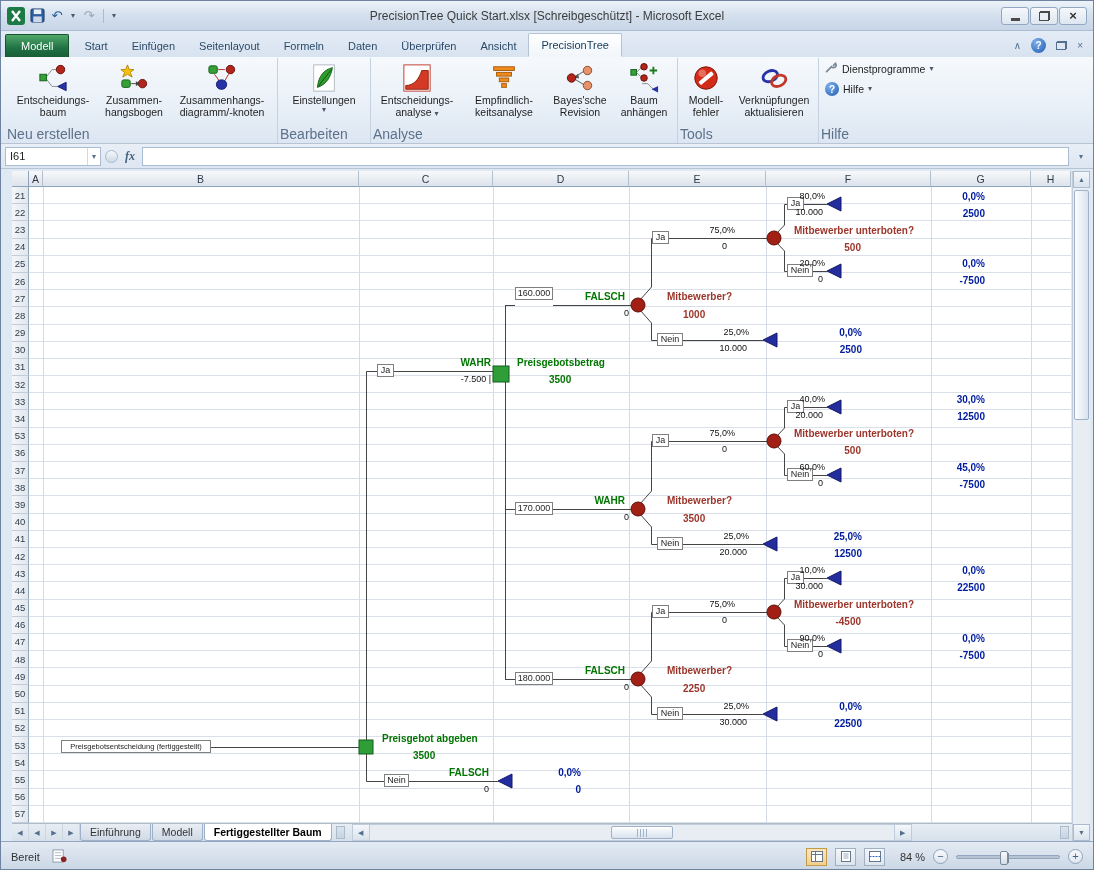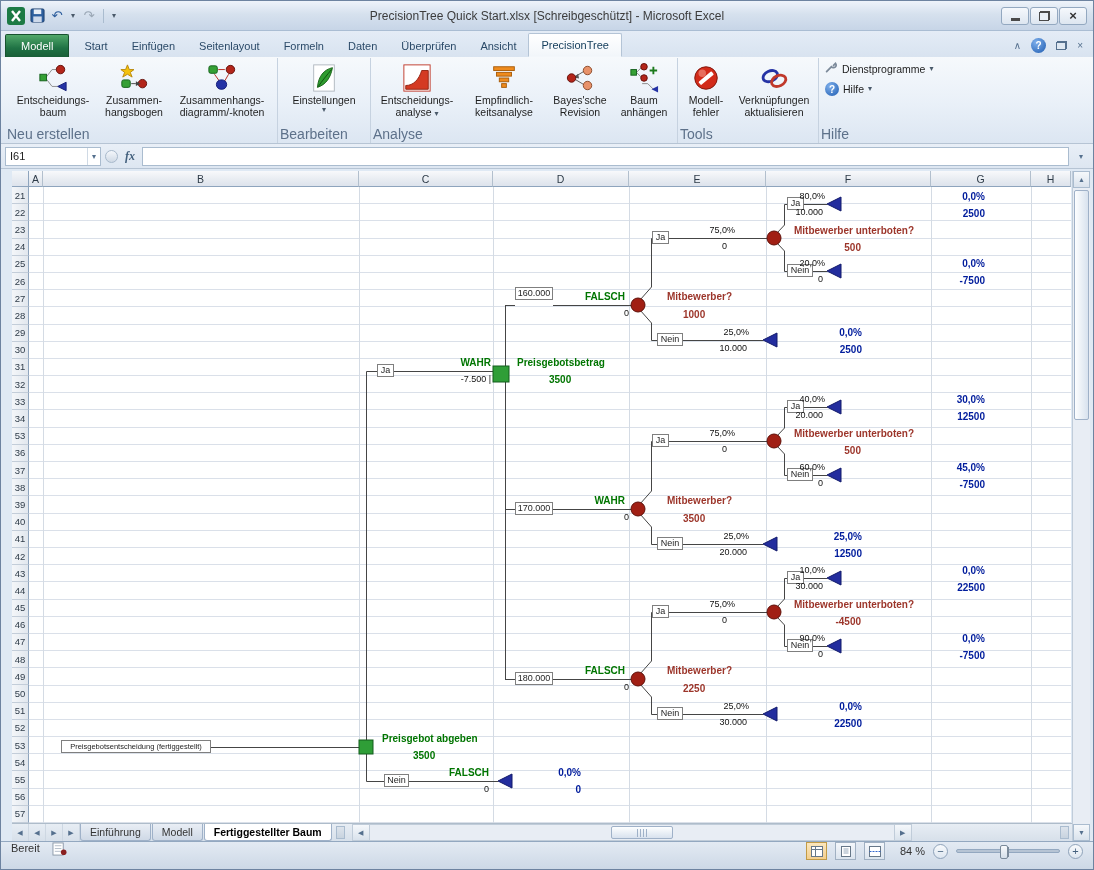--- a/index.html
+++ b/index.html
@@ -109,21 +109,21 @@
   .harrow { width:17px; display:flex; align-items:center; justify-content:center; font-size:7px; color:#55708e;
     background:linear-gradient(#f5f8fb,#d9e2ec); border-right:1px solid #c0ccd9; }
   .harrow:last-child { border-left:1px solid #c0ccd9; border-right:none; }
   .htrack { flex:1; position:relative; }
   .hthumb { position:absolute; top:1px; bottom:1px; left:46%; width:62px; border:1px solid #9fb1c8; border-radius:2px;
     background:linear-gradient(#fdfeff,#d8e2ee); display:flex; align-items:center; justify-content:center; gap:2px; }
   .grip { width:1px; height:8px; background:#9fb1c8; }
 
   
   .statusbar { position:absolute; left:0; top:840px; right:0; height:30px;
-    background:linear-gradient(#e3eaf3,#cbd7e5); border-top:1px solid #93a8c0; display:flex; align-items:flex-start; padding:0 10px; gap:12px; }
+    background:linear-gradient(#e3eaf3,#cbd7e5); border-top:1px solid #93a8c0; display:flex; align-items:center; padding:0 10px; gap:12px; }
   .mode { font-size:11px; color:#333; }
   .sb-right { margin-left:auto; display:flex; align-items:center; gap:8px; }
   .viewbtn { width:21px; height:18px; border:1px solid #a0b0c2; background:linear-gradient(#f4f7fb,#dbe4ee);
     display:flex; align-items:center; justify-content:center; }
   .viewbtn.pressed { background:linear-gradient(#fbe7bd,#f3cf8e); border-color:#c29b46; }
   .zoomlabel { font-size:11px; color:#333; min-width:32px; text-align:right; }
   .zbtn { width:15px; height:15px; border-radius:50%; border:1px solid #8fa3ba; background:linear-gradient(#f8fafc,#dde6f0);
     display:flex; align-items:center; justify-content:center; font-size:11px; color:#44617e; line-height:1; }
   .ztrack { position:relative; width:104px; height:4px; background:#b6c4d4; border:1px solid #93a8c0; border-radius:2px; }
   .ztick { position:absolute; left:50%; top:-3px; width:1px; height:10px; background:#7a8a9a; }

